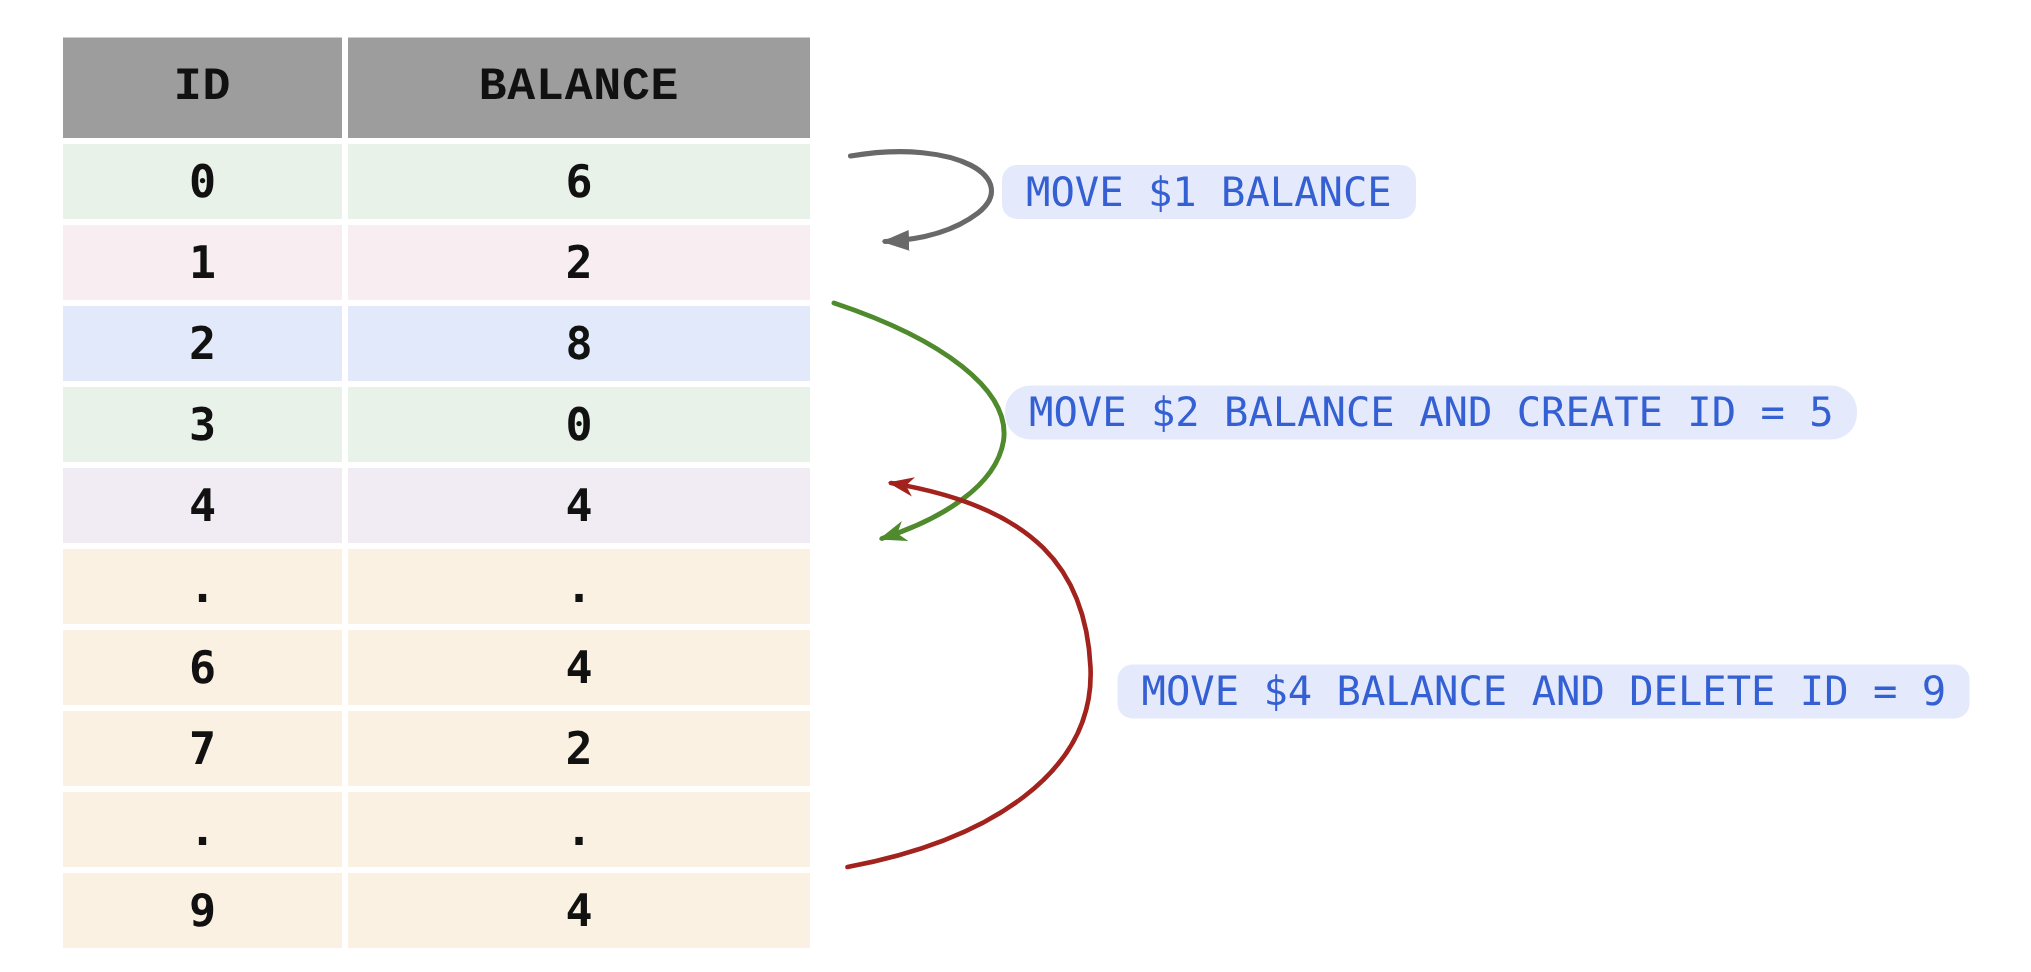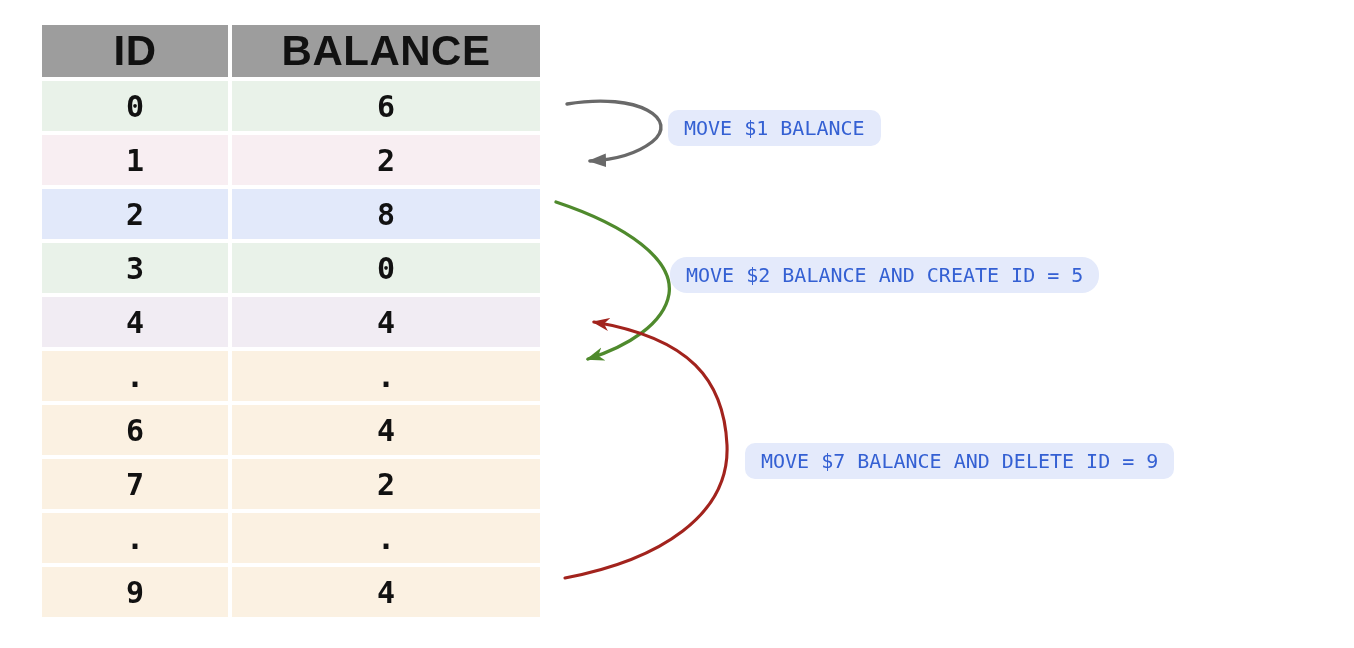--- a/index.html
+++ b/index.html
@@ -22,34 +22,34 @@
   }
   .t-cell{
     height:50px;
     display:flex;align-items:center;justify-content:center;
     font-family:"DejaVu Sans Mono",monospace;
     font-weight:bold;
     font-size:30px;
     color:#111111;
   }
   .t-head .t-cell{
-    height:52px;
-    font-family:Liberation Sans, sans-serif;
+    height:67px;
+    font-family:Liberation Mono, monospace;
     font-weight:bold;
-    font-size:42px;
+    font-size:31px;
     letter-spacing:0.5px;
   }
   
   .pill{
     position:absolute;
     height:36px;line-height:37px;
     padding:0 16px;
     border-radius:10px;
     font-family:"DejaVu Sans Mono",monospace;
-    font-size:20px;
+    font-size:27px;
     white-space:pre;
   }
   .pill-move1{left:668px;top:110px;}
   .pill-move2{left:670px;top:257px;border-radius:17px;}
   .pill-move4{left:745px;top:443px;}
   
   .arrows{
     position:absolute;left:0;top:0;width:1354px;height:648px;
     pointer-events:none;
   }
@@ -119,15 +119,15 @@
         <path d="M0,0 L12,4.5 L0,9 L3.5,4.5 Z" fill="#A2231D"></path>
       </marker>
     </defs>
     <path d="M 567 104 C 640 92 680 120 652 142 C 635 155 612 160 590 161" fill="none" stroke-width="3.4" stroke-linecap="round" marker-end="url(#head-gray)" stroke="#696969"></path>
     <path d="M 556 202 C 628 226 674 260 669 294 C 664 324 628 346 588 359" fill="none" stroke-width="3.3" stroke-linecap="round" marker-end="url(#head-green)" stroke="#4F8A2D"></path>
     <path d="M 565 578 C 660 560 730 515 727 445 C 724 380 690 338 594 322" fill="none" stroke-width="3.1" stroke-linecap="round" marker-end="url(#head-red)" stroke="#A2231D"></path>
   </svg>
 
   <div class="pill pill-move1" style="background: rgb(228, 234, 251); color: rgb(52, 96, 211);">MOVE $1 BALANCE</div>
   <div class="pill pill-move2" style="background: rgb(228, 234, 251); color: rgb(52, 96, 211);">MOVE $2 BALANCE AND CREATE ID = 5</div>
-  <div class="pill pill-move4" style="background: rgb(228, 234, 251); color: rgb(52, 96, 211);">MOVE $7 BALANCE AND DELETE ID = 9</div>
+  <div class="pill pill-move4" style="background: rgb(228, 234, 251); color: rgb(52, 96, 211);">MOVE $4 BALANCE AND DELETE ID = 9</div>
 
 </div>
 
 </body></html>

